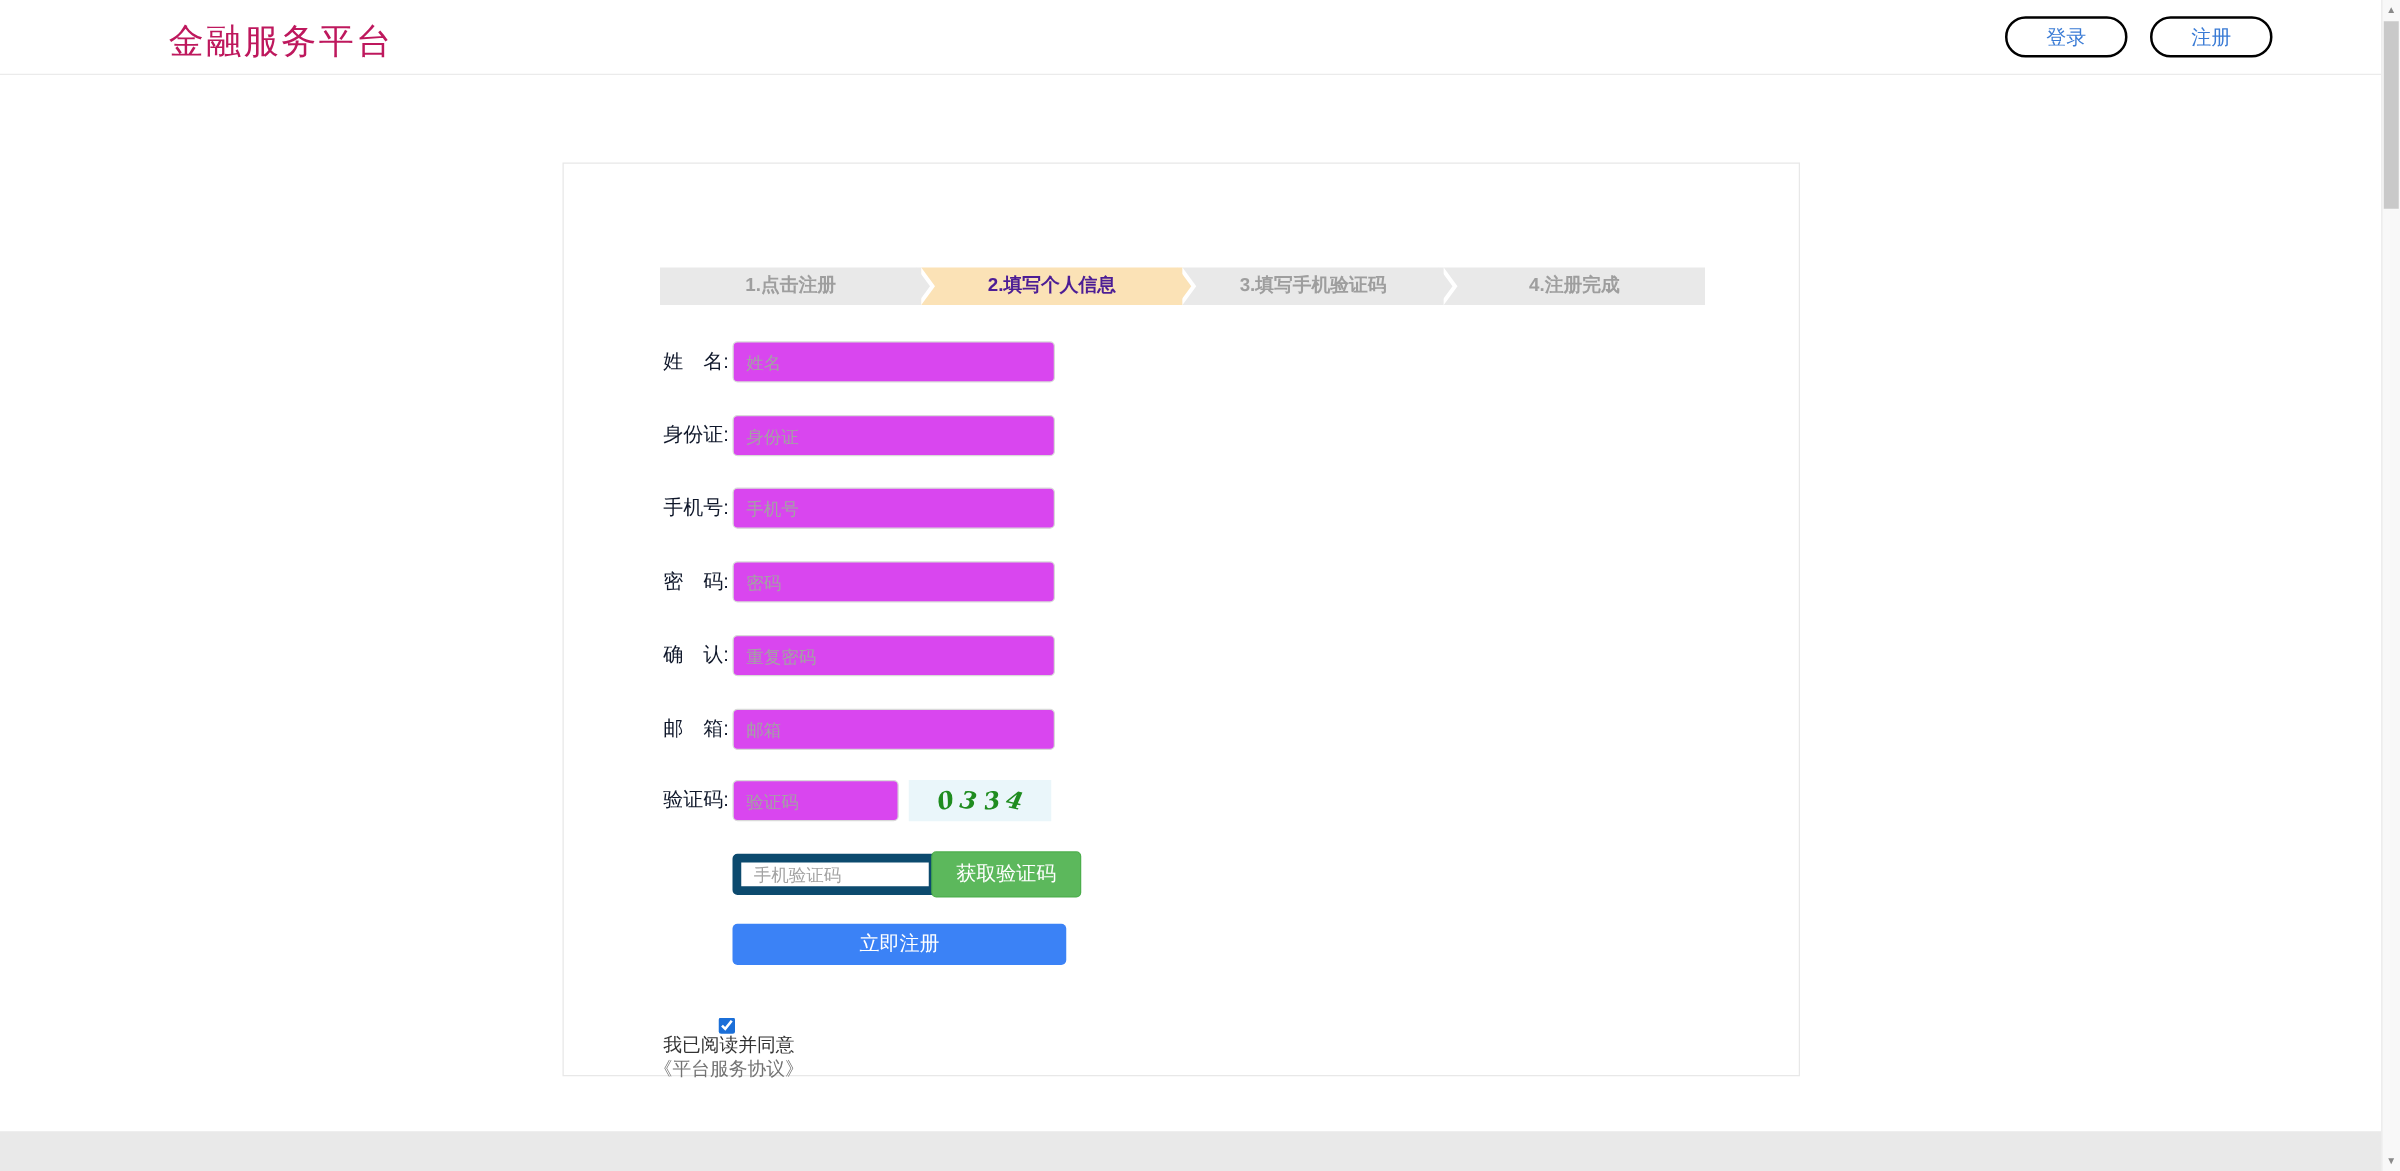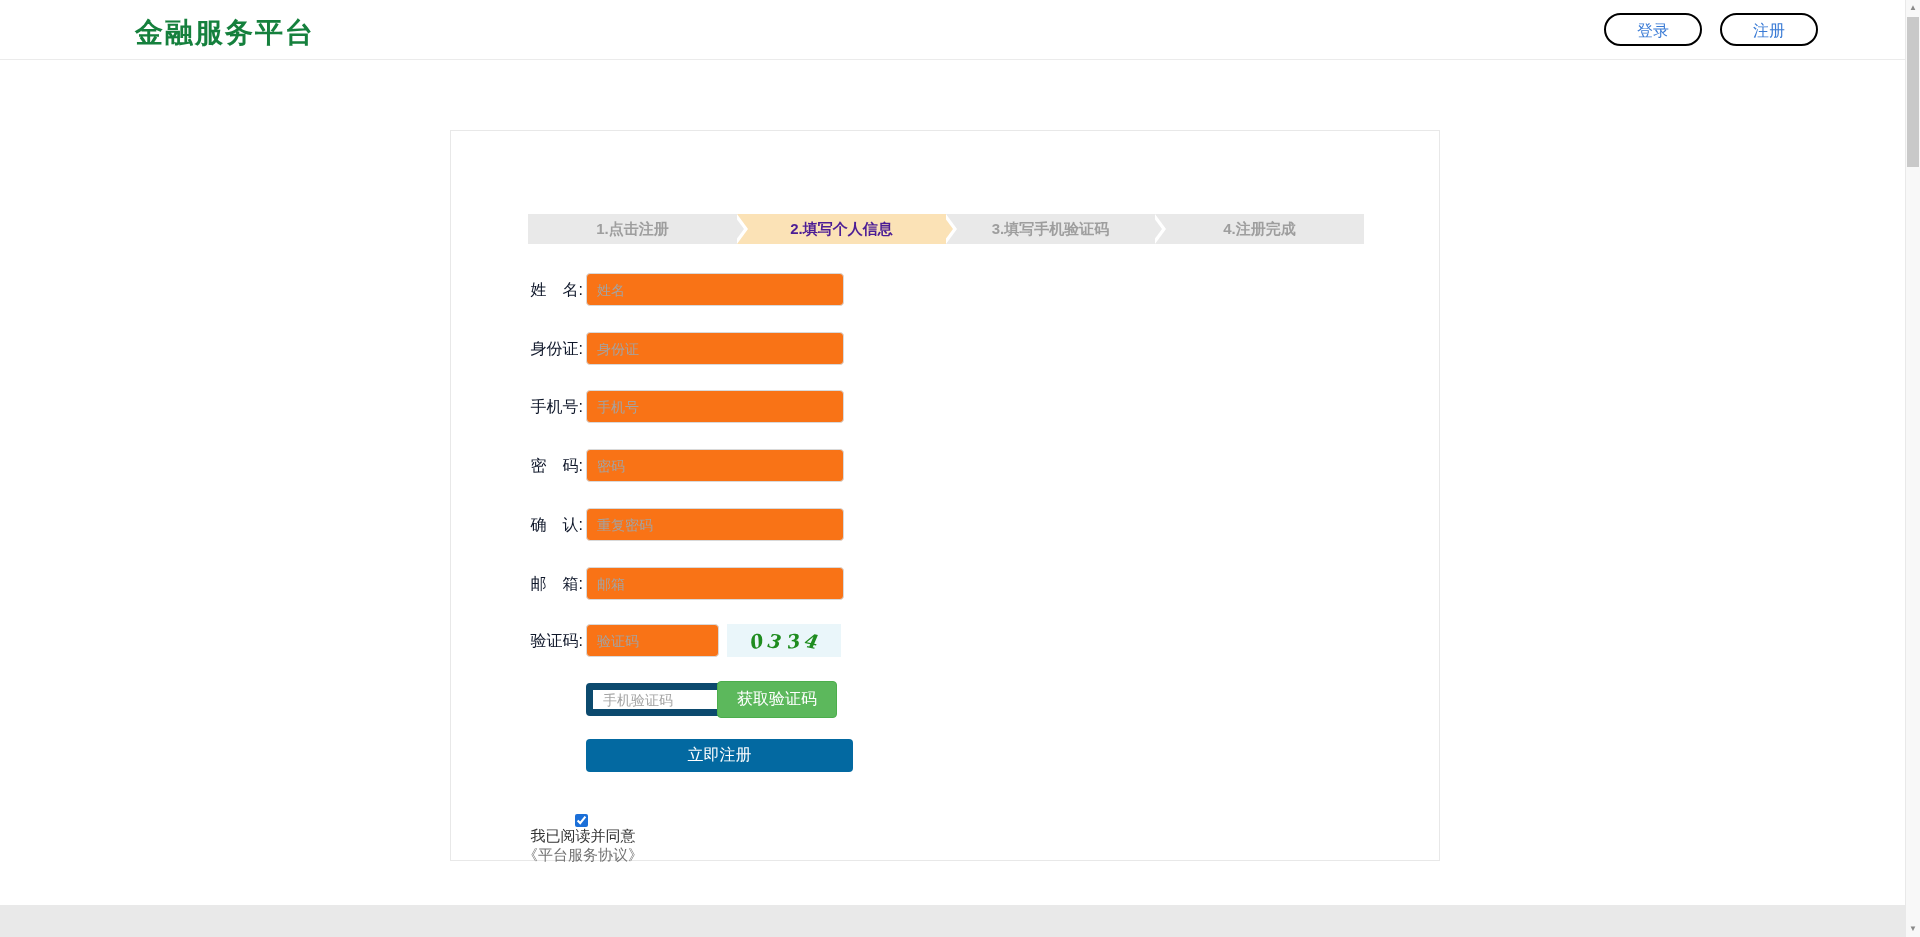--- a/index.html
+++ b/index.html
@@ -3,22 +3,22 @@
 <meta charset="utf-8">
 <style>
   * { margin:0; padding:0; box-sizing:border-box; }
   html,body { width:1920px; height:937px; overflow:hidden; background:#fff;
     font-family:"Liberation Sans","DejaVu Sans",sans-serif; }
   .page { position:relative; width:1920px; height:937px; background:#fff; }
 
   
   .header { position:absolute; left:0; top:0; width:1905px; height:60px; background:#fff;
     border-bottom:1px solid #ebebeb; z-index:5; }
-  .logo { position:absolute; left:135px; top:14px; font-size:28px; font-weight:bold;
-    color:#15803d; letter-spacing:2px; }
+  .logo { position:absolute; left:135px; top:14px; font-size:28px; font-weight:normal;
+    color:#be185d; letter-spacing:2px; }
   .nav { position:absolute; left:727px; top:0; height:60px; display:flex; align-items:center; gap:50px; }
   .nav a { font-size:16px; color:#4a4a4a; text-decoration:none; white-space:nowrap; cursor:pointer; }
   .pill { position:absolute; top:13px; width:98px; height:33px; line-height:31px; text-align:center;
     border:2px solid #000000; border-radius:17px; color:#3a7bd5; font-size:16px; background:#fff; cursor:pointer; }
   .pill.login { right:203px; }
   .pill.register { right:87px; }
 
   
   .scrollbar { position:absolute; right:0; top:0; width:15px; height:937px; background:#f8f8f8;
     border-left:1px solid #e9e9e9; z-index:9; }
@@ -49,36 +49,36 @@
   .step::before { right:-7px; border-left:11px solid #e9e9e9; z-index:6; }
   .step:last-child::after, .step:last-child::before { display:none; }
   .step.active { background:#fbe2b6; color:#4c1d95; }
   .step.active::before { border-left-color:#fbe2b6; }
 
   
   .frow { position:absolute; left:72px; height:33px; }
   .flabel { position:absolute; left:0; top:0; width:60px; height:33px; line-height:33px;
     font-size:16px; color:#0f172a; text-align:right; white-space:nowrap; }
   .finput { position:absolute; left:63px; top:0; width:258px; height:33px; border:1px solid #d9d9d9;
-    border-radius:4px; padding:0 10px; font-size:14px; color:#333; background:#f97316; outline:none;
+    border-radius:4px; padding:0 10px; font-size:14px; color:#333; background:#d946ef; outline:none;
     font-family:"Liberation Sans","DejaVu Sans",sans-serif; }
   .finput::placeholder { color:#a3a3a3; }
   .finput.small { width:133px; }
   .captcha-img { position:absolute; left:204px; top:0; width:114px; height:33px; background:#eaf6fa;
     display:flex; align-items:center; justify-content:center; gap:5px; cursor:pointer;
     font-size:19px; font-weight:bold; font-style:italic; color:#1f8c1f;
     font-family:"DejaVu Serif","Liberation Serif",serif; }
   .sms-input { position:absolute; left:63px; top:2px; width:164px; height:33px; border:7px solid #0c4a6e;
     border-radius:4px; padding:0 10px; font-size:14px; color:#333; outline:none;
     font-family:"Liberation Sans","DejaVu Sans",sans-serif; }
   .sms-input::placeholder { color:#a3a3a3; }
-  .sms-btn { position:absolute; left:194px; top:0; width:120px; height:37px; background:#5cb85c;
+  .sms-btn { position:absolute; left:222px; top:0; width:120px; height:37px; background:#5cb85c;
     border:1px solid #4cae4c; border-radius:4px; color:#fff; font-size:16px; cursor:pointer;
     font-family:"Liberation Sans","DejaVu Sans",sans-serif; }
-  .submit-btn { position:absolute; left:135px; top:608px; width:267px; height:33px; background:#0369a1;
+  .submit-btn { position:absolute; left:135px; top:608px; width:267px; height:33px; background:#3b82f6;
     border:none; border-radius:4px; color:#fff; font-size:16px; cursor:pointer;
     font-family:"Liberation Sans","DejaVu Sans",sans-serif; }
   .agreement { position:absolute; left:72px; top:683px; height:18px; display:flex; align-items:center;
     font-size:15px; color:#333;flex-direction:column; }
   .agreement input { width:15px; height:15px; margin-right:3px; accent-color:#1b6fd8; cursor:pointer; }
   .agreement a { color:#737373; text-decoration:none; cursor:pointer; }
 
   
   .footer { position:absolute; left:0; top:905px; width:1905px; height:32px; background:#e9e9e9; }
 </style>

